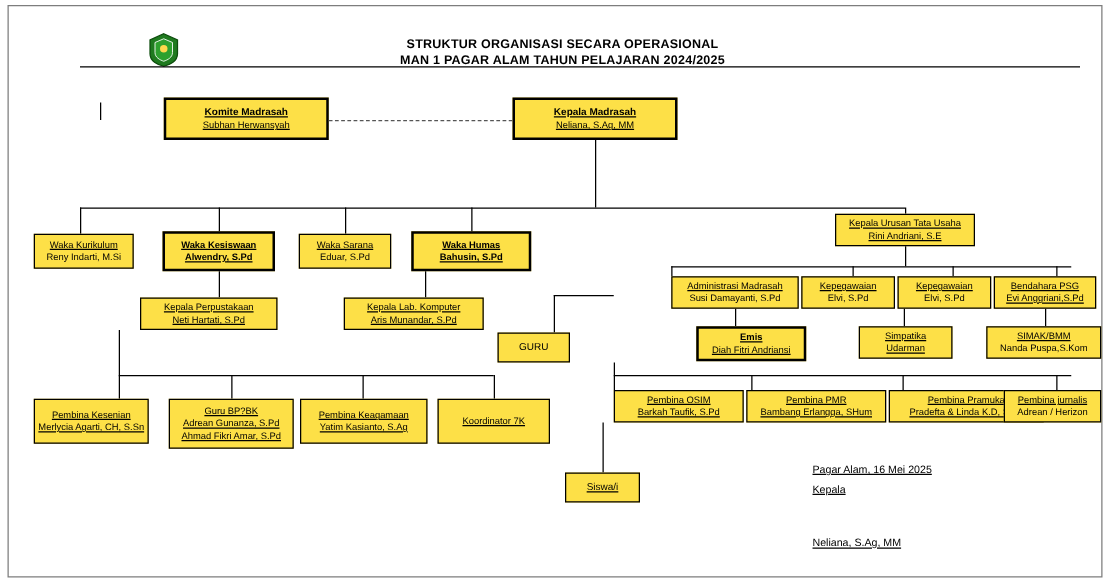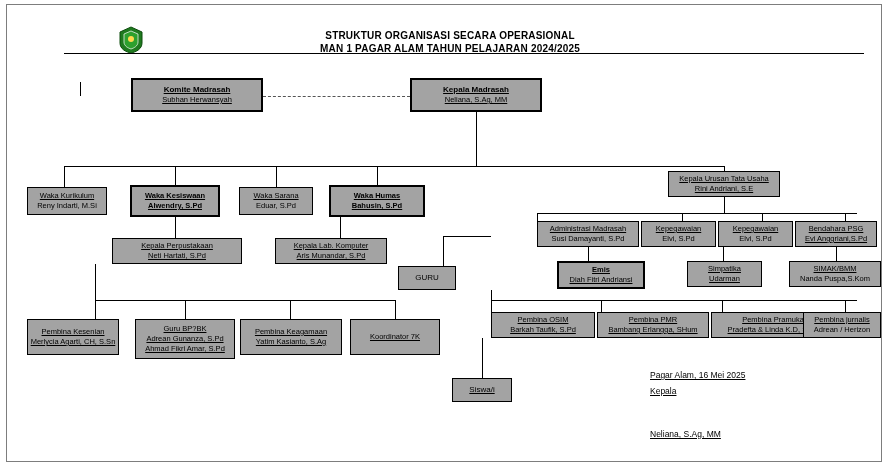--- a/index.html
+++ b/index.html
@@ -51,21 +51,21 @@
     letter-spacing: .2px;
   }
   .logo {
     position: absolute;
     width: 26px;
     height: 28px;
   }
   .box {
     position: absolute;
     border: 1px solid #000;
-    background: #a3a3a3;
+    background: #fde047;
     box-sizing: border-box;
     text-align: center;
     color: #000;
     display: flex;
     flex-direction: column;
     align-items: center;
     justify-content: center;
     padding: 1px 2px;
   }
   .box .l1 {
@@ -165,21 +165,21 @@
   </div>
 
   <div class="box thick" style="left:329px; top:185px; width:96px; height:32px;">
     <div class="l2 u bold">Waka Humas</div>
     <div class="l3 u bold">Bahusin,  S.Pd</div>
   </div>
 
   <div class="vrule" style="left:175px; top:217px; height:21px;"></div>
   <div class="vrule" style="left:340px; top:217px; height:21px;"></div>
 
-  <div class="box" style="left:112px; top:238px; width:130px; height:26px;">
+  <div class="box" style="left:112px; top:238px; width:110px; height:26px;">
     <div class="l2 u">Kepala Perpustakaan</div>
     <div class="l3 u">Neti Hartati, S.Pd</div>
   </div>
 
   <div class="box" style="left:275px; top:238px; width:112px; height:26px;">
     <div class="l2 u">Kepala Lab. Komputer</div>
     <div class="l3 u">Aris Munandar,  S.Pd</div>
   </div>
 
   <div class="vrule" style="left:724px; top:197px; height:16px;"></div>

